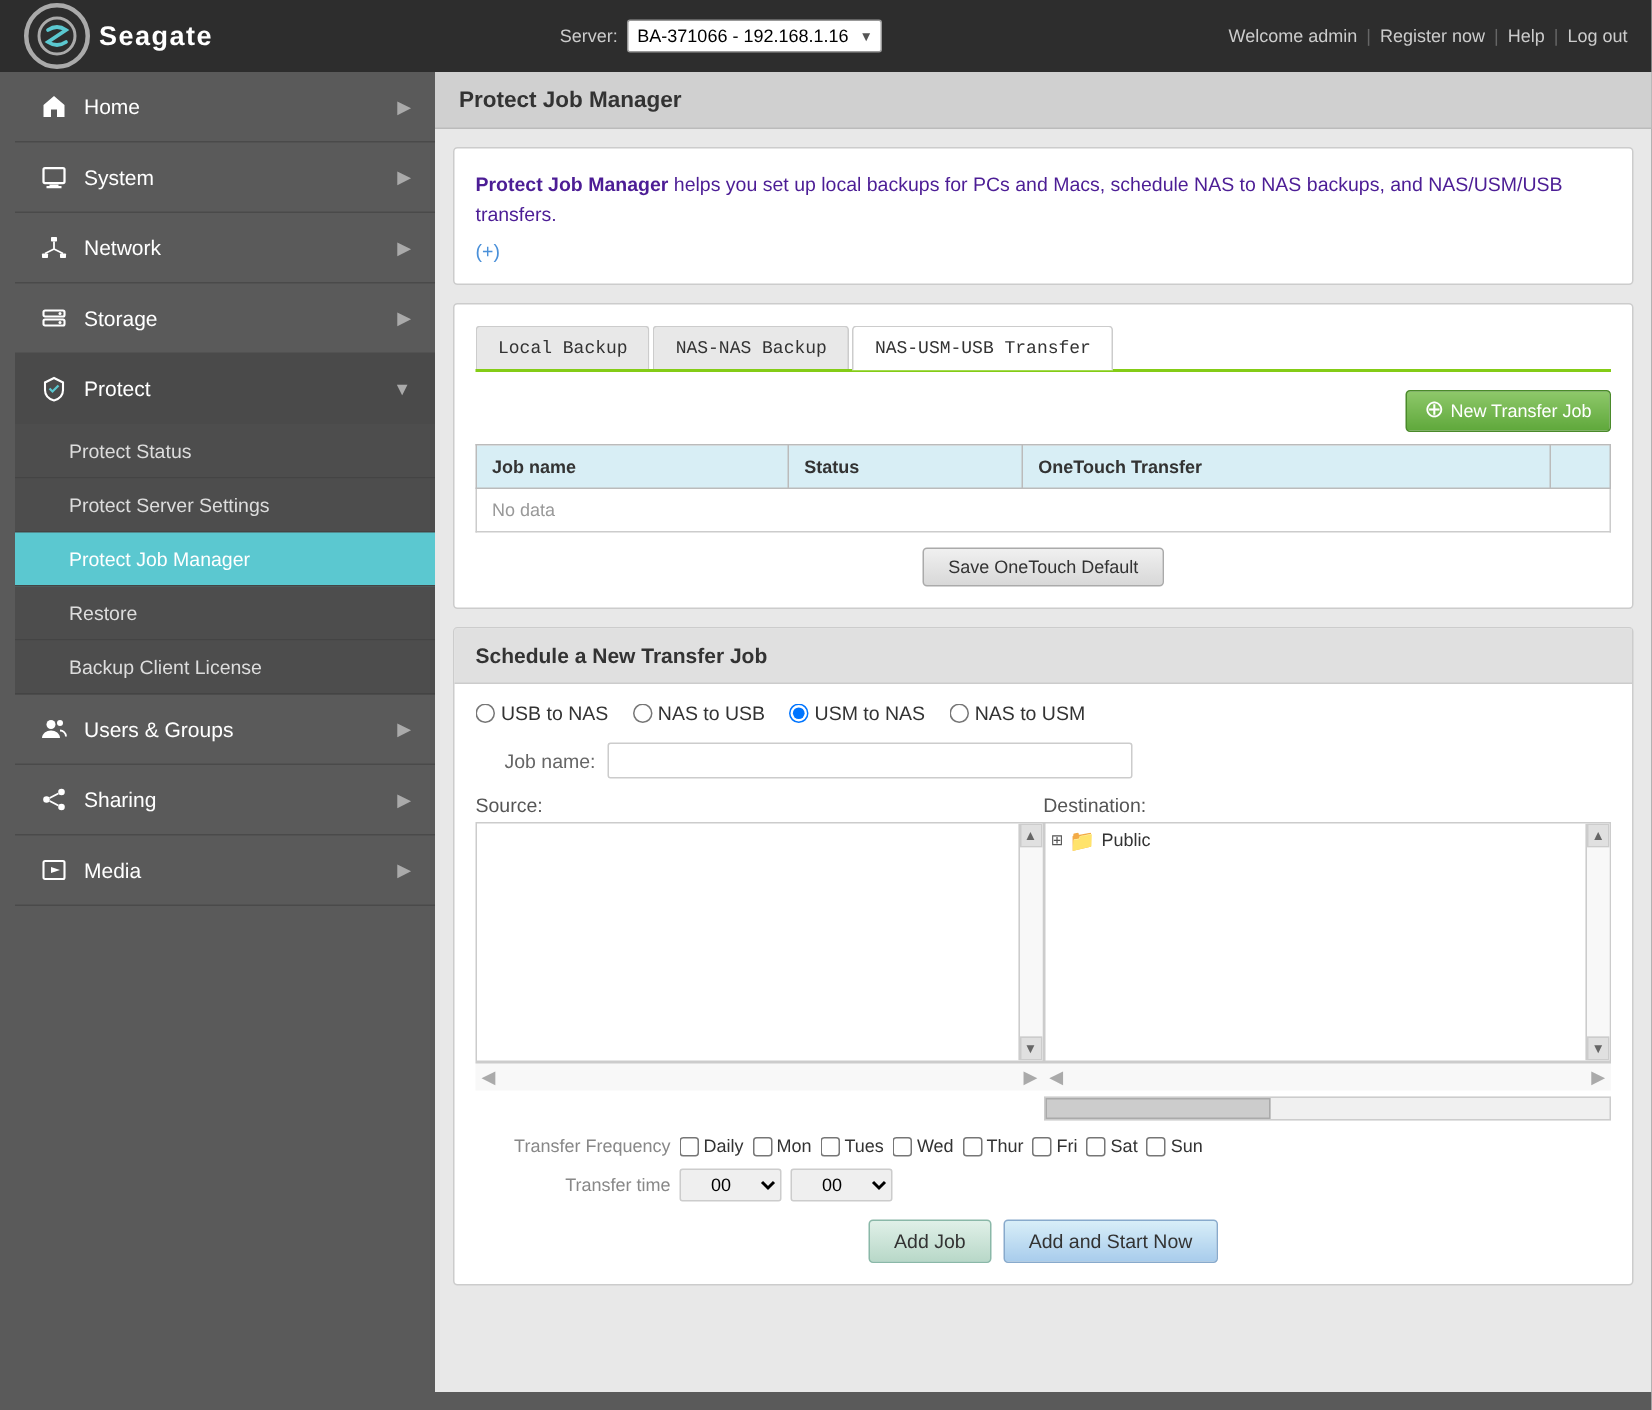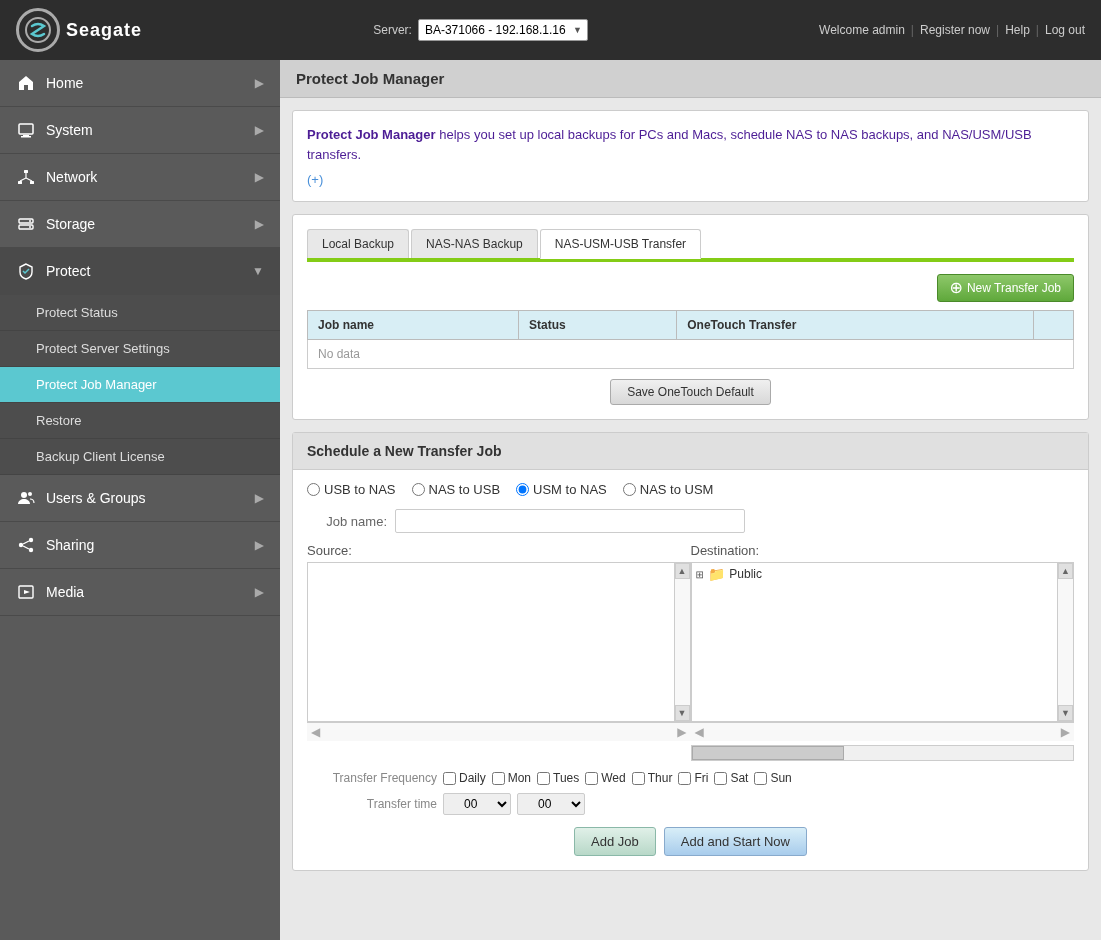--- a/index.html
+++ b/index.html
@@ -1,21 +1,21 @@
 <!DOCTYPE html>
 <html><head>
   <meta charset="utf-8">
   <style>
     * { box-sizing: border-box; margin: 0; padding: 0; }
     body { font-family: Arial, sans-serif; font-size: 13px; background: #5a5a5a; color: #333; }
 
     
     .header {
       background: #2d2d2d;
-      height: 60px;
+      height: 48px;
       display: flex;
       align-items: center;
       justify-content: space-between;
       padding: 0 16px;
     }
     .header-logo {
       display: flex;
       align-items: center;
       color: white;
     }
@@ -62,21 +62,21 @@
       pointer-events: none;
     }
     .header-nav { color: #ccc; font-size: 12px; display: flex; align-items: center; gap: 6px; }
     .header-nav a { color: #ccc; text-decoration: none; }
     .header-nav .sep { color: #666; }
 
     
     .layout { display: flex; min-height: calc(940px - 60px); }
 
     
-    .sidebar { width: 280px; background: #5a5a5a; flex-shrink: 0; }
+    .sidebar { width: 280px; background: #5a5a5a; flex-shrink: 0; margin-left: 10px; }
     .sidebar-item {
       display: flex;
       align-items: center;
       justify-content: space-between;
       padding: 13px 16px;
       color: white;
       cursor: pointer;
       border-bottom: 1px solid #4a4a4a;
     }
     .sidebar-item.active { background: #4a4a4a; }
@@ -114,21 +114,21 @@
       border: 1px solid #ccc;
       border-radius: 3px;
       margin-bottom: 12px;
       padding: 14px;
     }
     .card-description { color: #4c1d95; line-height: 1.5; font-size: 13px; }
     .card-description strong { font-weight: bold; }
     .expand-link { color: #4a90d9; cursor: pointer; margin-top: 8px; display: inline-block; font-size: 13px; }
 
     
-    .tabs { display: flex; border-bottom: 4px solid #84cc16; margin-bottom: 12px; }
+    .tabs { display: flex; border-bottom: 2px solid #84cc16; margin-bottom: 12px; font-family: Liberation Mono, monospace; }
     .tab {
       padding: 7px 14px;
       cursor: pointer;
       border: 1px solid #ccc;
       border-bottom: none;
       background: #e8e8e8;
       color: #333;
       font-size: 12px;
       margin-right: 2px;
       border-radius: 3px 3px 0 0;

